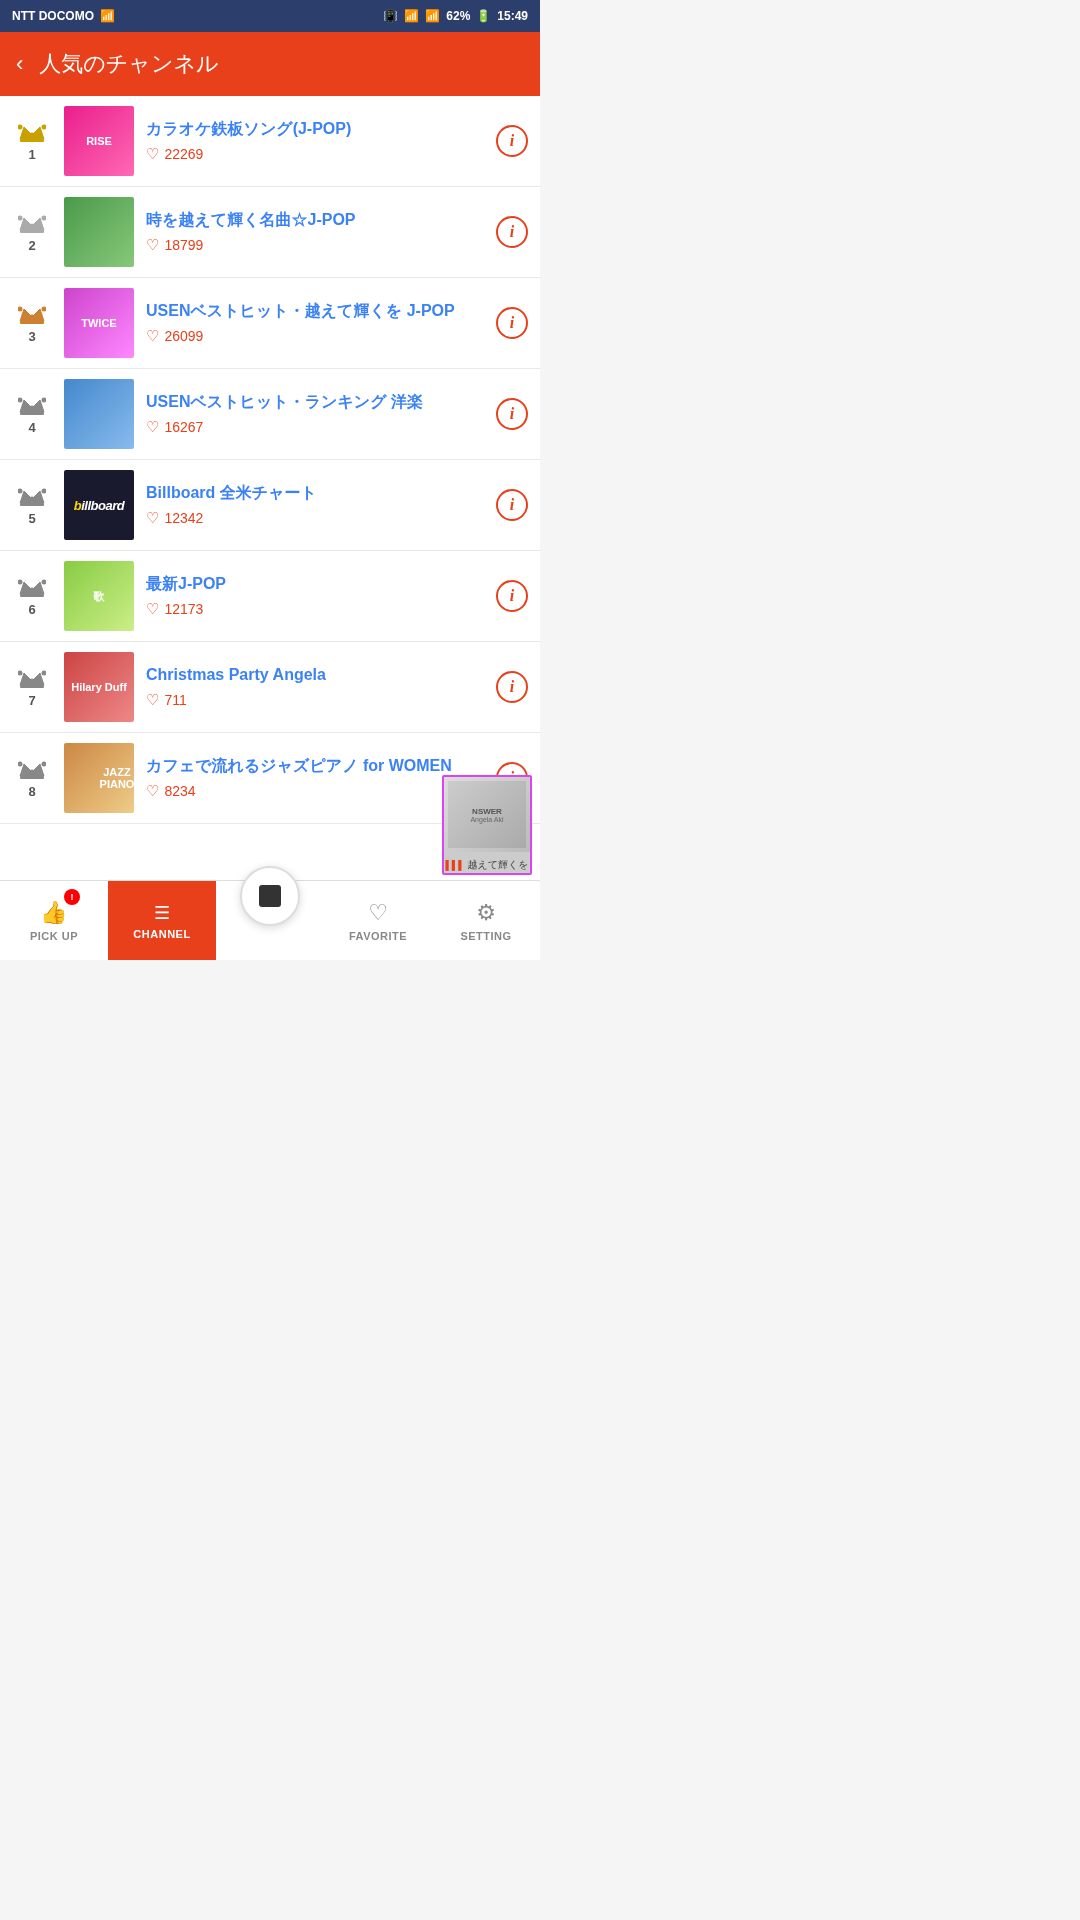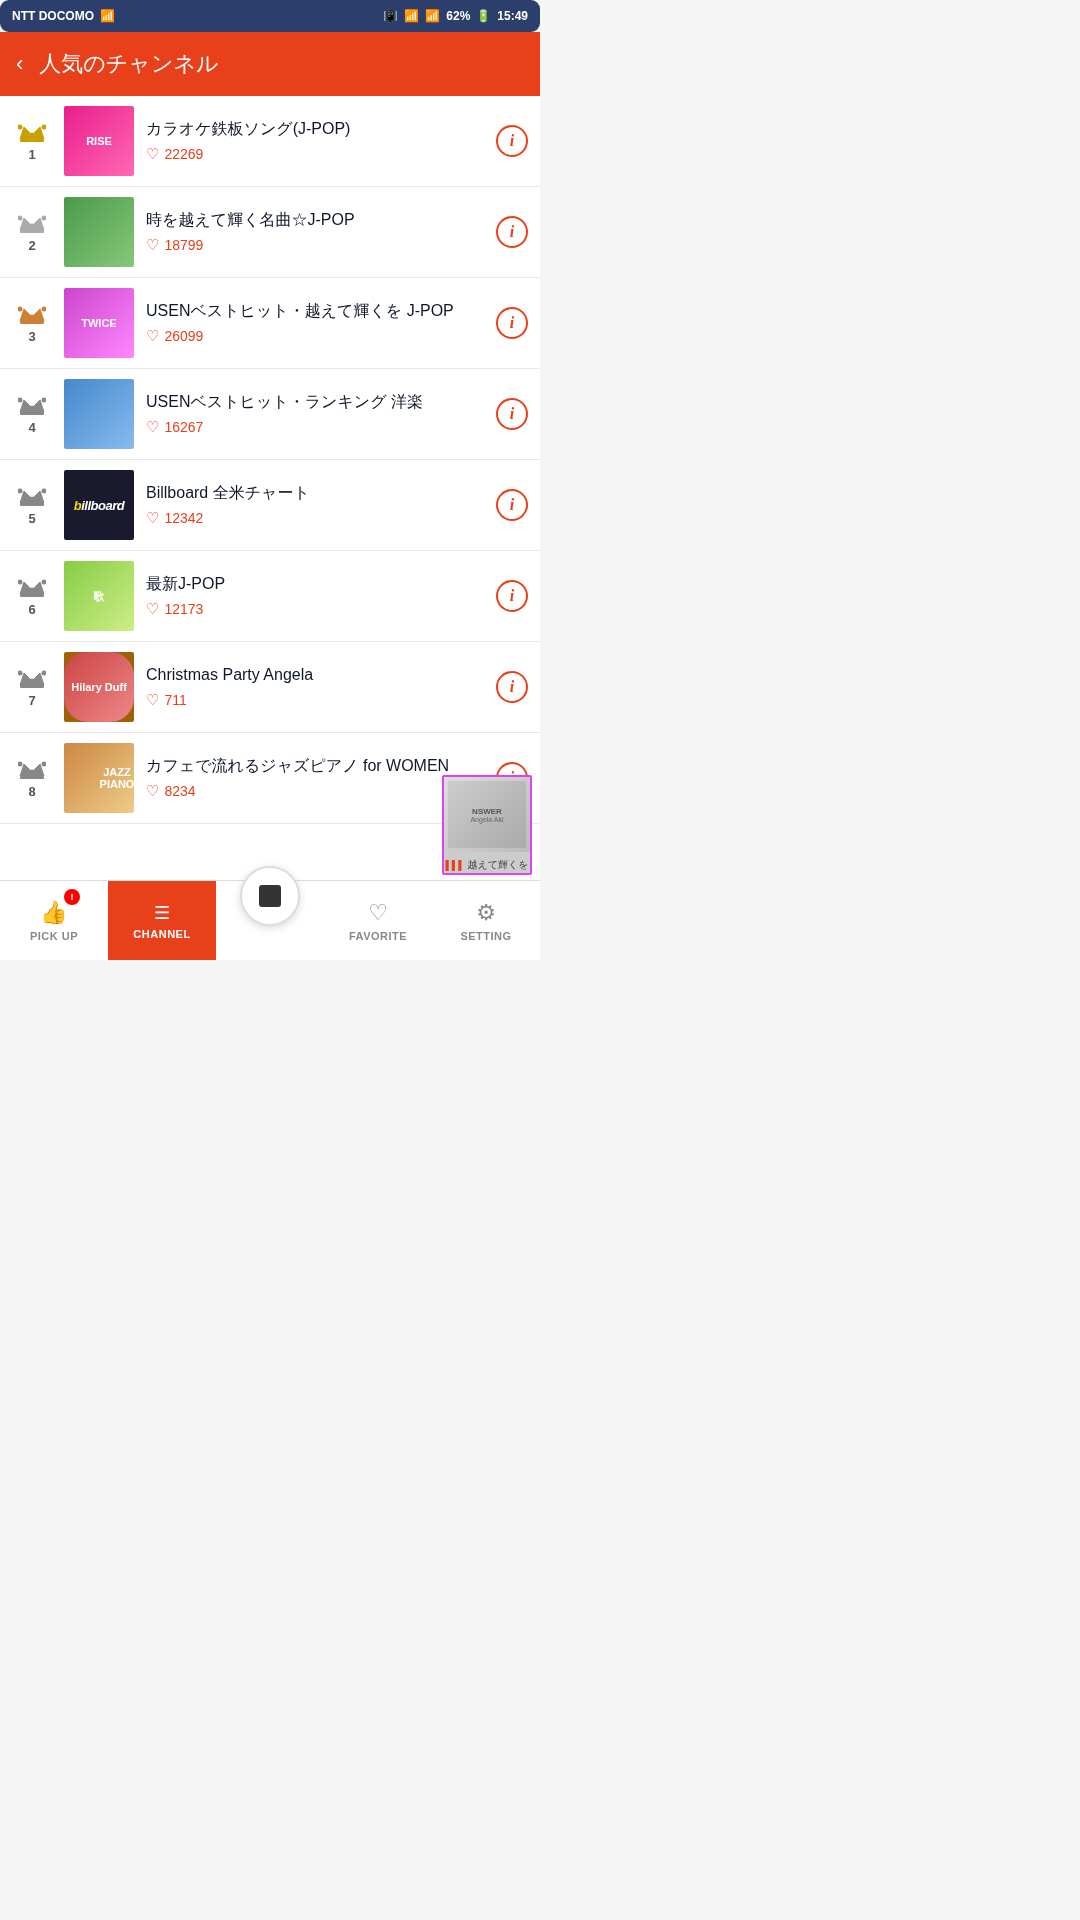--- a/index.html
+++ b/index.html
@@ -18,21 +18,20 @@
     .status-bar {
       background: #2c3e6b;
       color: white;
       display: flex;
       justify-content: space-between;
       align-items: center;
       padding: 6px 12px;
       height: 32px;
       font-size: 12px;
       font-weight: 600;
-      border-radius: 9px;
     }
     .status-left { display: flex; align-items: center; gap: 6px; }
     .status-right { display: flex; align-items: center; gap: 6px; }
 
     
     .header {
       background: #e8401a;
       color: white;
       display: flex;
       align-items: center;
@@ -82,21 +81,21 @@
       color: #555;
     }
 
     .channel-thumb {
       width: 70px;
       height: 70px;
       flex-shrink: 0;
       margin: 0 12px;
       border-radius: 2px;
       overflow: hidden;
-      background: #a16207;
+      background: #22c55e;
       display: flex;
       align-items: center;
       justify-content: center;
     }
 
     .thumb-placeholder {
       width: 100%;
       height: 100%;
       display: flex;
       align-items: center;
@@ -107,31 +106,31 @@
       font-weight: 700;
     }
 
     
     .thumb-1 { background: linear-gradient(135deg, #e91e8c, #ff69b4); }
     .thumb-2 { background: linear-gradient(135deg, #4a9a4a, #87c87a); }
     .thumb-3 { background: linear-gradient(135deg, #cc44cc, #ff88ff); }
     .thumb-4 { background: linear-gradient(135deg, #4488cc, #88bbee); }
     .thumb-5 { background: #1a1a2e; color: #fff; }
     .thumb-6 { background: linear-gradient(135deg, #88cc44, #ccee88); }
-    .thumb-7 { background: linear-gradient(135deg, #cc4444, #ee8888); border-radius: 24px; }
+    .thumb-7 { background: linear-gradient(135deg, #cc4444, #ee8888); }
     .thumb-8 { background: linear-gradient(135deg, #cc8844, #eecc88); padding-left: 36px; }
 
     .channel-info {
       flex: 1;
       min-width: 0;
     }
     .channel-name {
       font-size: 16px;
-      font-weight: 400;
-      color: #0f172a;
+      font-weight: 700;
+      color: #3b82f6;
       line-height: 1.3;
       margin-bottom: 6px;
     }
     .channel-likes {
       display: flex;
       align-items: center;
       gap: 5px;
       color: #e8401a;
       font-size: 14px;
     }

